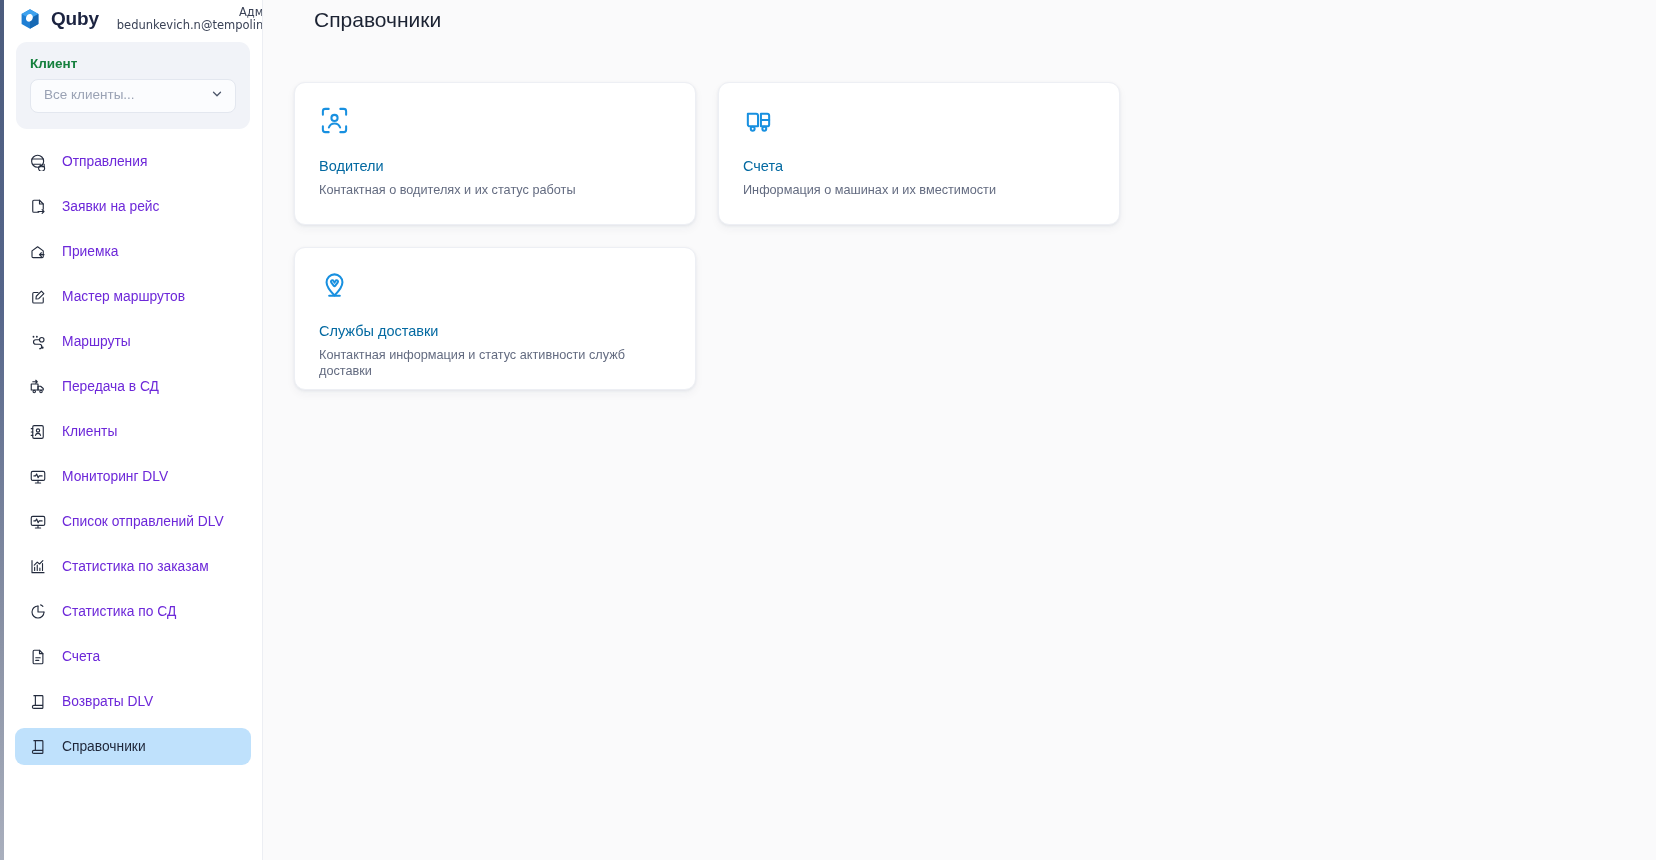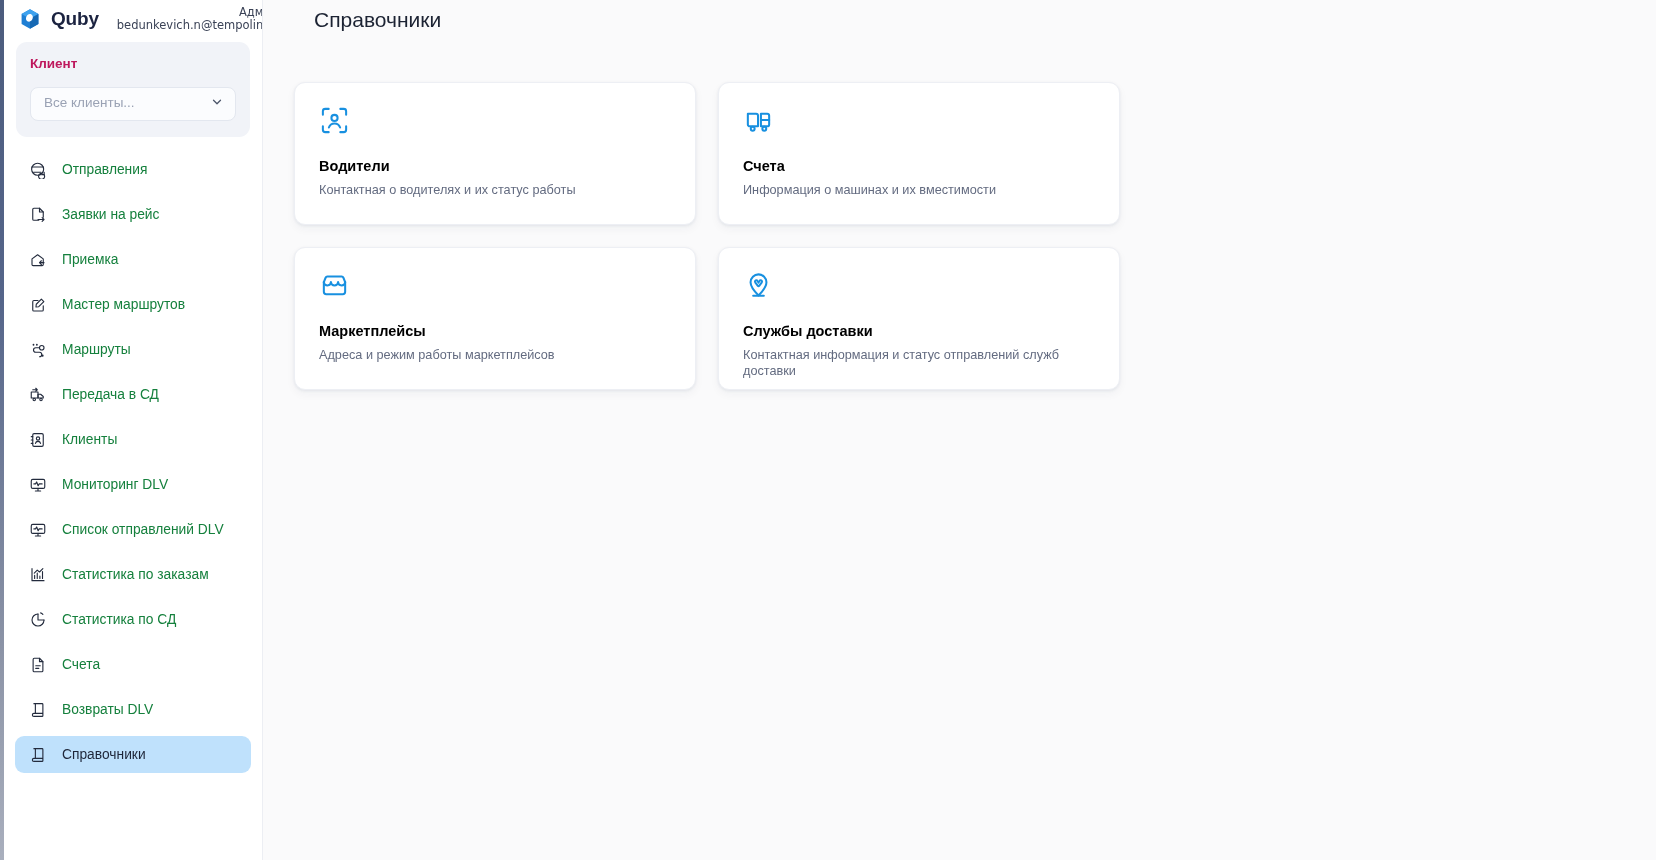--- a/index.html
+++ b/index.html
@@ -44,42 +44,42 @@
   }
 
   
   .client-panel {
     margin: 10px 12px 0 12px;
     background: #f1f3f8;
     border-radius: 11px;
     padding: 14px 14px 16px 14px;
   }
   .client-label {
-    font-size: 13.5px; font-weight: bold; color: #be185d; margin-bottom: 16px;
+    font-size: 13.5px; font-weight: bold; color: #15803d; margin-bottom: 8px;
   }
   .client-select {
     height: 34px; background: #fbfcfe; border: 1px solid #e3e7ef;
     border-radius: 8px; display: flex; align-items: center;
     padding: 0 11px 4px 13px; justify-content: space-between;
     cursor: pointer;
     gap: 20px;
   }
   .client-select-value { font-size: 13.5px; color: #9aa2b4; }
   .chev { width: 14px; height: 14px; flex: 0 0 14px; color: #4b5569; }
 
   
   .nav { margin-top: 14px; padding: 0 11px; }
   .nav-item {
     display: flex; align-items: center; gap: 15px;
     height: 37px; padding: 0 14px; margin-bottom: 8px;
     border-radius: 9px; cursor: pointer; color: #3b4357;
   }
   .nav-item.active { background: #bfe1fc; color: #1f2740; }
   .nav-ico { width: 18px; height: 18px; flex: 0 0 18px; display: block; color: #232b3d; }
-  .nav-label { font-size: 13.8px; line-height: 1; color: #15803d; white-space: nowrap; }
+  .nav-label { font-size: 13.8px; line-height: 1; color: #6d28d9; white-space: nowrap; }
   .nav-item.active .nav-label { color: #1e2639; }
 
   
   .main { position: absolute; left: 278px; top: 0; right: 0; height: 860px; background: #fafafb; }
   .page-title {
     font-size: 21px; color: #1c2333; font-weight: normal;
     padding: 6px 0 0 36px; line-height: 28px;
   }
 
   .cards {
@@ -91,21 +91,21 @@
     width: 402px; height: 143px;
     background: #ffffff;
     border: 1px solid #edeff4;
     border-radius: 11px;
     box-shadow: 0 1px 3px rgba(28,40,80,0.07), 0 4px 10px rgba(28,40,80,0.045);
     padding: 22px 24px 0 24px;
     cursor: pointer;
   }
   .card-ico { width: 31px; height: 31px; color: #1890e0; display: block; }
   .card-title {
-    margin-top: 21px; font-size: 14.5px; font-weight: bold; color: #000000;
+    margin-top: 21px; font-size: 14.5px; font-weight: normal; color: #0369a1;
     line-height: 18px;
   }
   .card-desc {
     margin-top: 7px; font-size: 12.7px; color: #636b80; line-height: 16px;
   }
 </style>
 </head>
 <body>
 
 <div class="app">
@@ -296,35 +296,26 @@
           <path d="M5 9h8.5a2 2 0 0 1 2 2v11H7a2 2 0 0 1-2-2V9Z"></path>
           <path d="M18.5 9H25a2 2 0 0 1 2 2v9a2 2 0 0 1-2 2h-6.5V9Z"></path>
           <path d="M18.5 15.5H27"></path>
           <circle cx="10" cy="24.5" r="2"></circle>
             <circle cx="22" cy="24.5" r="2"></circle>
         </svg>
         <div class="card-title">Счета</div>
         <div class="card-desc">Информация о машинах и их вместимости</div>
       </div>
 
-      <div class="card">
-        <svg class="card-ico" viewBox="0 0 32 32" fill="none" stroke="currentColor" stroke-width="2.1" stroke-linecap="round" stroke-linejoin="round">
-          <path d="M5 12.5v10A2.5 2.5 0 0 0 7.5 25h17a2.5 2.5 0 0 0 2.5-2.5v-10"></path>
-          <path d="M5 12.5 6.8 8A2 2 0 0 1 8.7 6.8h14.6A2 2 0 0 1 25.2 8L27 12.5"></path>
-          <path d="M5 12.5c0 1.9 1.6 3.4 3.7 3.4s3.6-1.5 3.6-3.4c0 1.9 1.6 3.4 3.7 3.4s3.7-1.5 3.7-3.4c0 1.9 1.5 3.4 3.6 3.4s3.7-1.5 3.7-3.4"></path>
-        </svg>
-        <div class="card-title">Маркетплейсы</div>
-        <div class="card-desc">Адреса и режим работы маркетплейсов</div>
-      </div>
 
       <div class="card">
         <svg class="card-ico" viewBox="0 0 32 32" fill="none" stroke="currentColor" stroke-width="2.1" stroke-linecap="round" stroke-linejoin="round">
           <path d="M16 4.5a8.2 8.2 0 0 1 8.2 8.2c0 5.4-5.6 11-8.2 13.6-2.6-2.6-8.2-8.2-8.2-13.6A8.2 8.2 0 0 1 16 4.5Z"></path>
           <path d="M12.6 11.2c.6-.8 1.9-.8 2.4.1l1 1.7 1-1.7c.5-.9 1.8-.9 2.4-.1.3.4.3 1 0 1.5l-2.7 3.6c-.3.5-1 .5-1.4 0l-2.7-3.6c-.3-.5-.3-1.1 0-1.5Z"></path>
           <path d="M10.5 26.5h11"></path>
         </svg>
         <div class="card-title">Службы доставки</div>
-        <div class="card-desc">Контактная информация и статус отправлений служб доставки</div>
+        <div class="card-desc">Контактная информация и статус активности служб доставки</div>
       </div>
 
     </div>
   </main>
 </div>
 
 </body></html>

